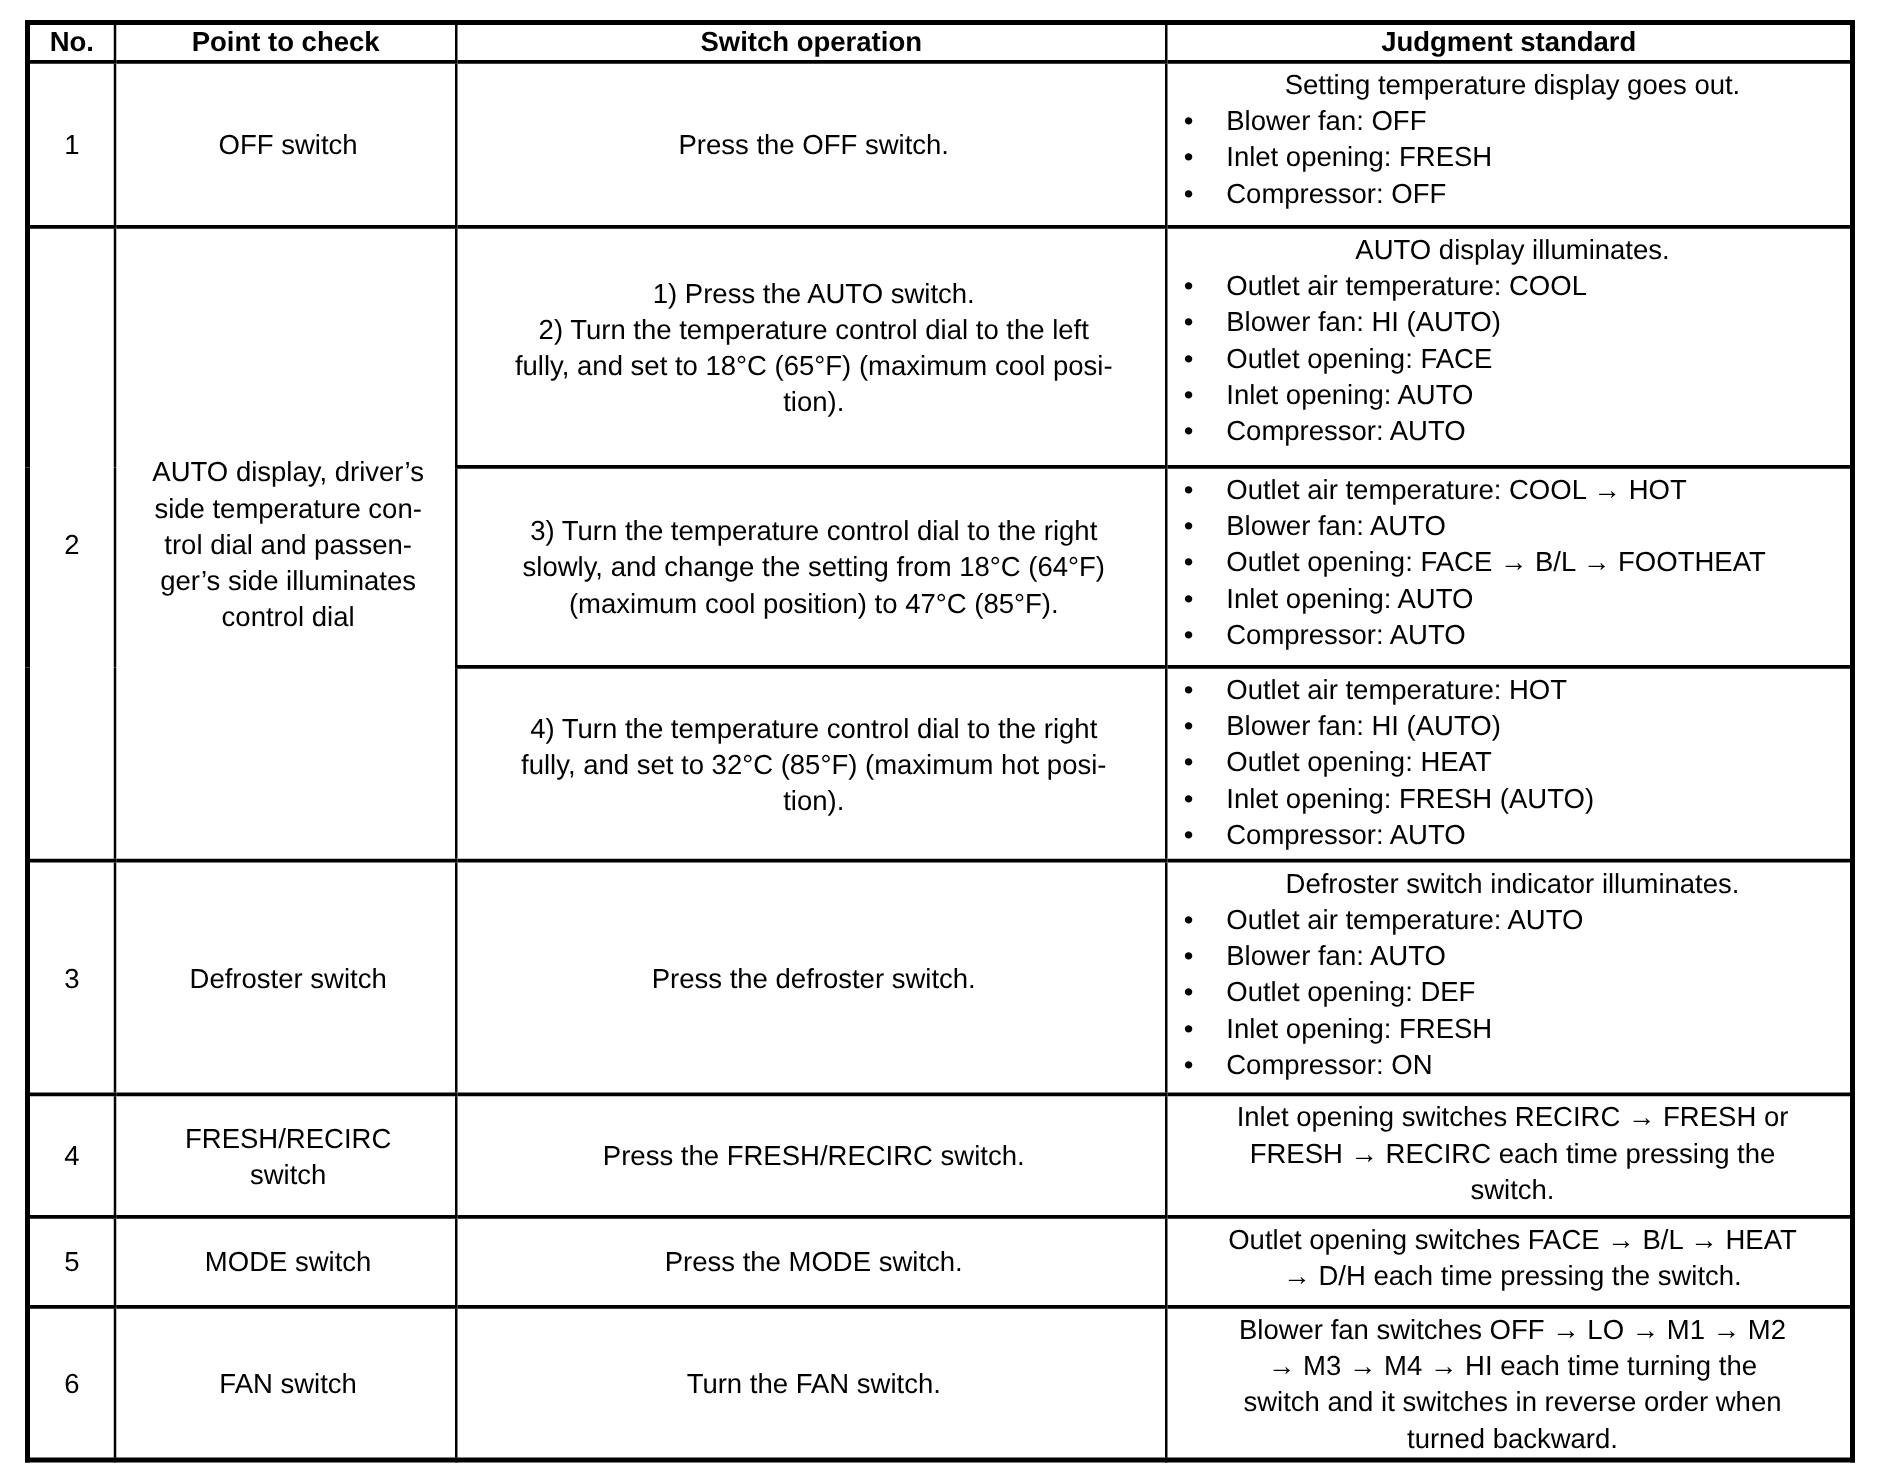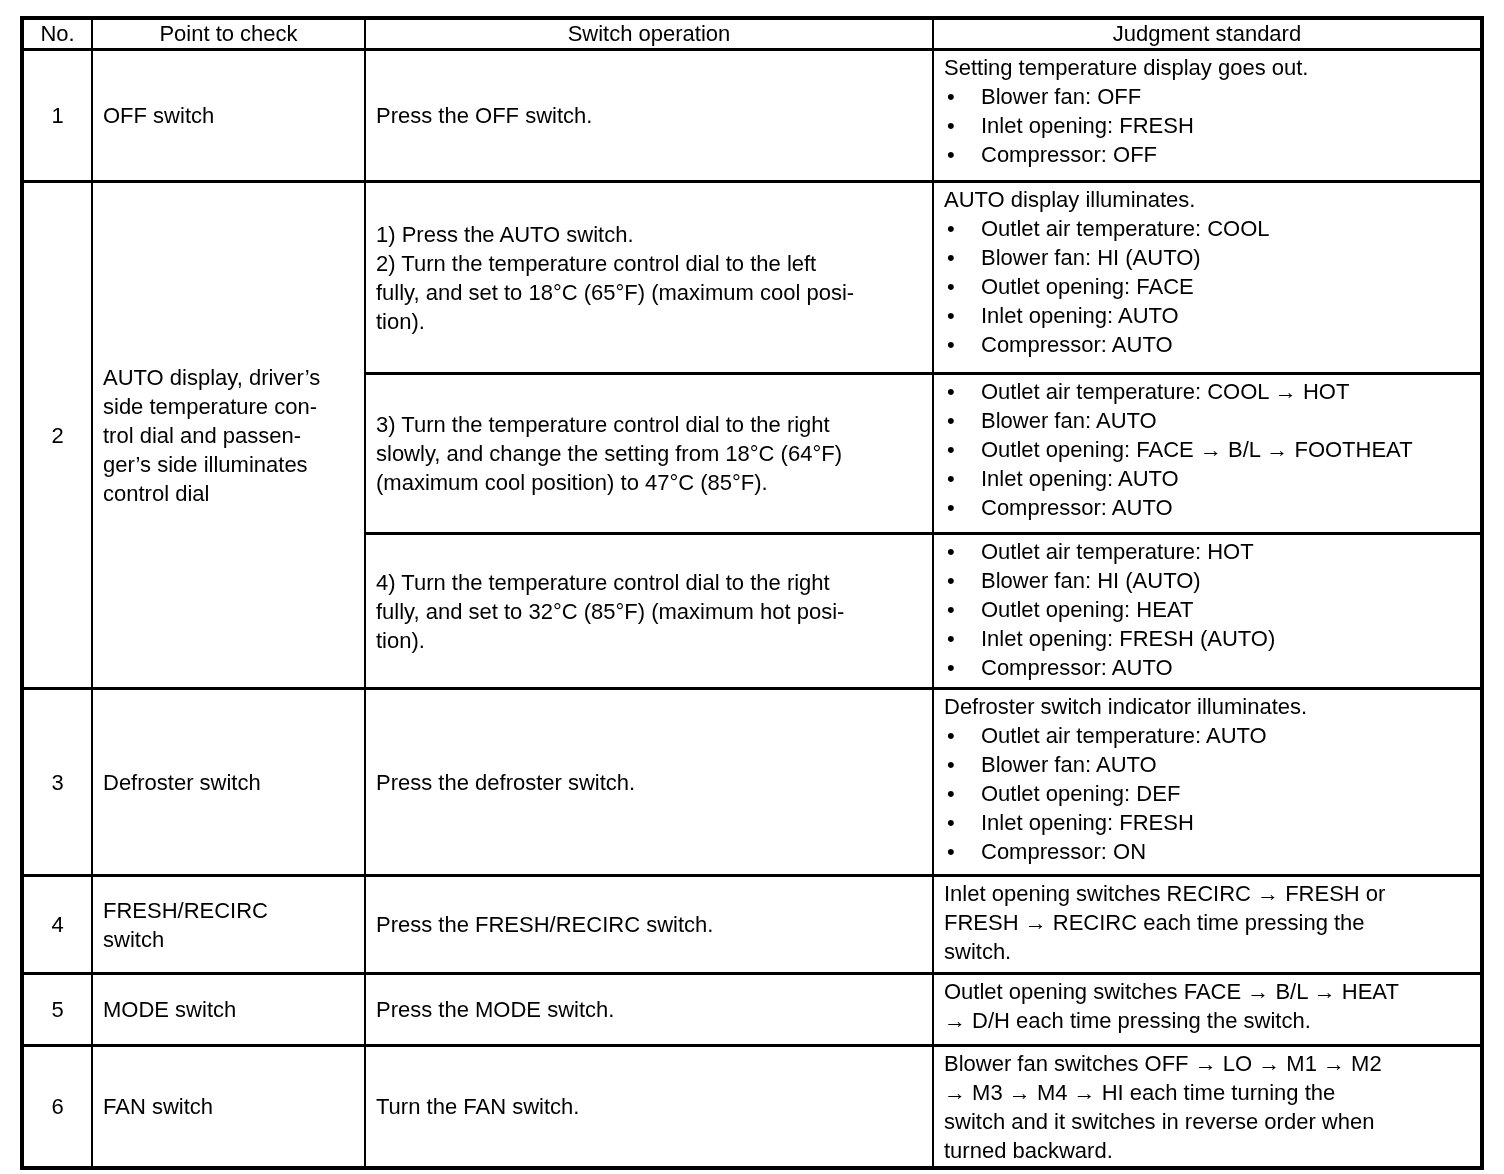--- a/index.html
+++ b/index.html
@@ -11,25 +11,25 @@
   table{
     border-collapse:collapse;table-layout:fixed;
     width:1464px;margin:16px 0 0 20px;
     border:4px solid #000;
   }
   col.c-no{width:70px}
   col.c-point{width:273px}
   col.c-op{width:568px}
   col.c-judg{width:549px}
   th,td{border:2px solid #000;border-top-width:3px;border-bottom-width:3px;}
-  th{font-weight:400;text-align:center;height:28px;line-height:26px;padding:0 4px;}
+  th{font-weight:700;text-align:center;height:28px;line-height:26px;padding:0 4px;}
   td.no{text-align:center;vertical-align:middle;padding:0;}
   td.point,td.op{vertical-align:middle;padding:0 6px 0 10px;}
   td.judg{vertical-align:top;padding:2px 4px 0 10px;}
-  .tline{white-space:nowrap;}
+  .tline{white-space:nowrap;text-align:center;}
   .bullet{display:flex;}
   .bm{flex:0 0 34px;padding-left:3px;}
   .bt{white-space:nowrap;flex:1 1 auto;}
   tr.r1{height:132px}
   tr.r2a{height:192px}
   tr.r2b{height:160px}
   tr.r2c{height:155px}
   tr.r3{height:187px}
   tr.r4{height:98px}
   tr.r5{height:72px}

